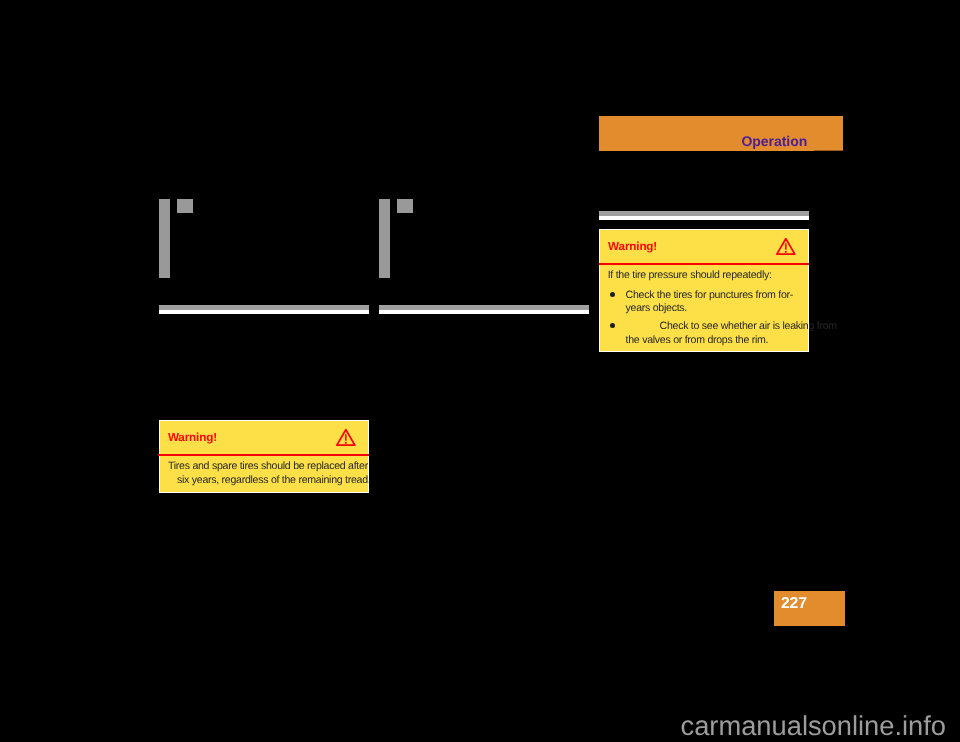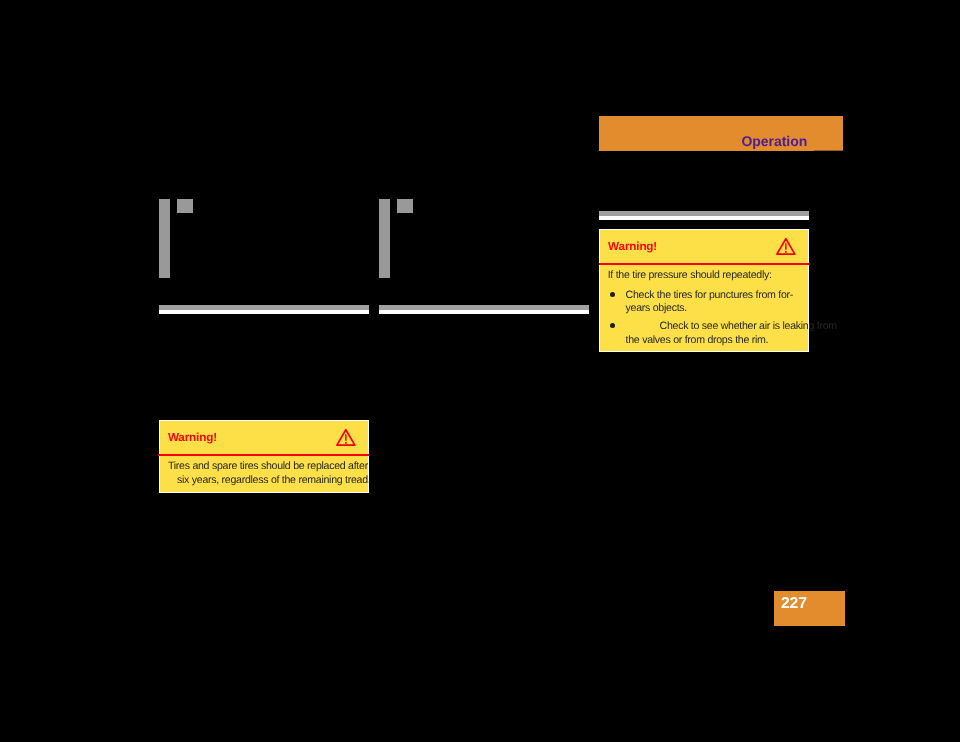--- a/index.html
+++ b/index.html
@@ -108,14 +108,15 @@
       <span class="bu" style="left:2.0px;top:53.4px;">•</span>
       <span class="ln" style="left:17.9px;top:51px;padding-left:34px;">Check to see whether air is leaking from</span>
       <span class="ln" style="left:17.9px;top:64.3px;">the valves or from drops the rim.</span>
     </div>
   </div>
 
   <div class="abs pagenum">
     <span class="pagenum-label">227</span>
   </div>
 
+  <div class="abs watermark">carmanualsonline.info</div>
 
 </div>
 
 </body></html>

